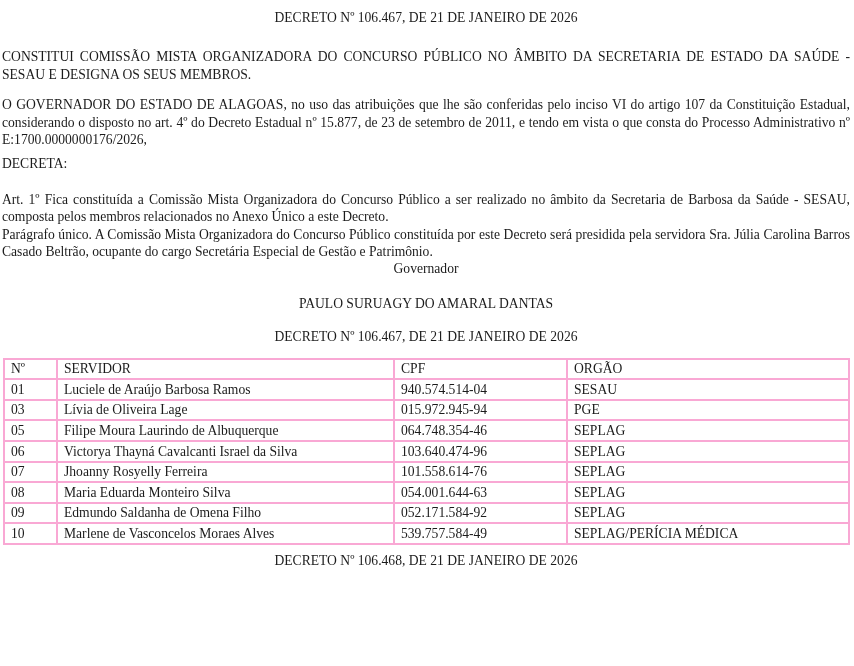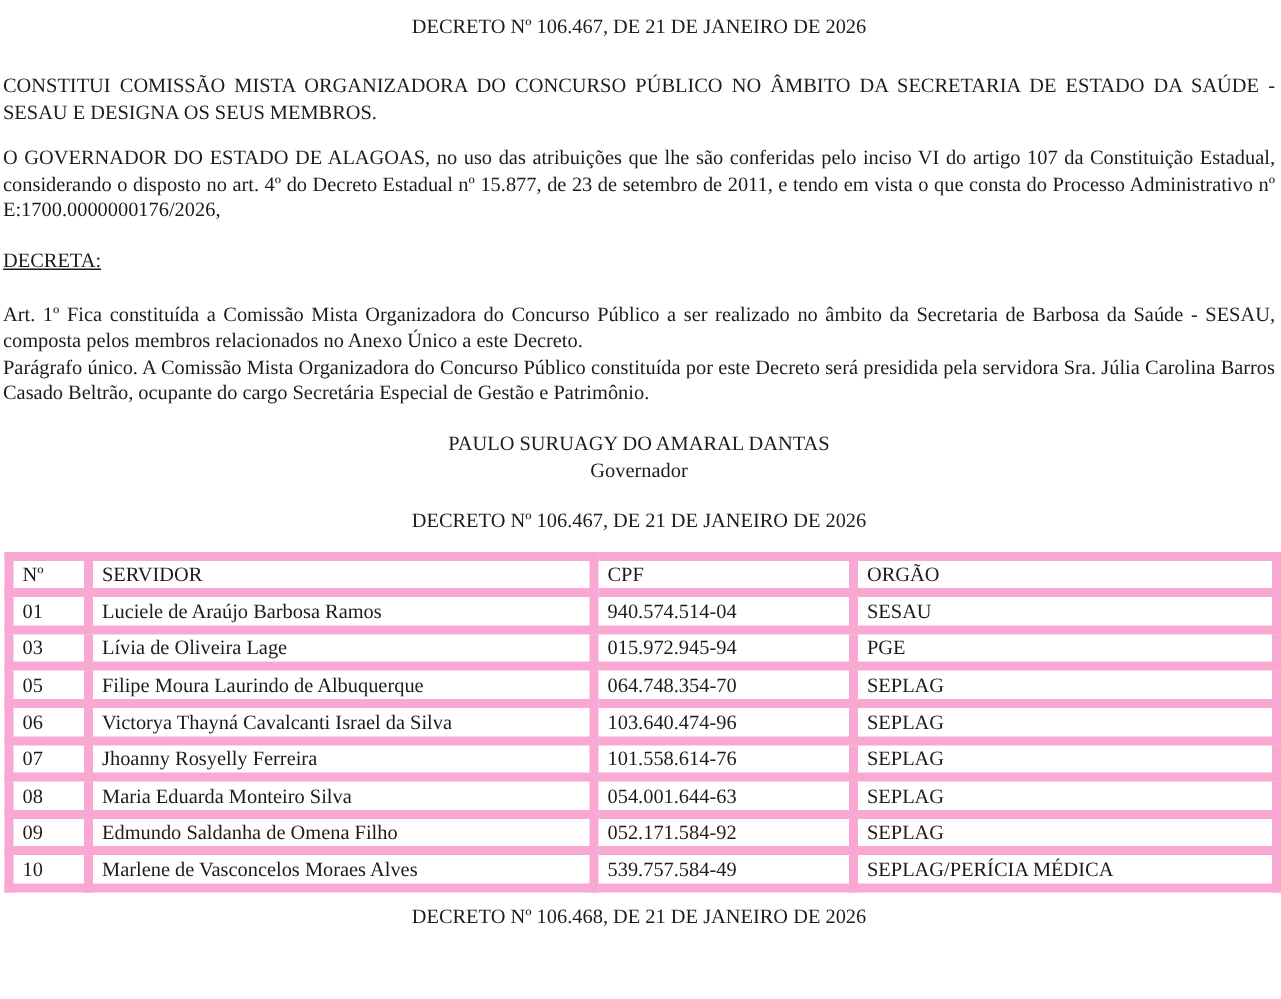--- a/index.html
+++ b/index.html
@@ -18,36 +18,36 @@
   }
   .doc {
     padding: 9px 4px 0 2px;
   }
   p { margin: 0; }
   .center { text-align: center; }
   .just { text-align: justify; }
   .title-top    { margin-top: 0; }
   .ementa       { margin-top: 22px; }
   .preamble     { margin-top: 13px; }
-  .decreta      { margin-top: 17px; text-decoration: underline; }
+  .decreta      { margin-top: 7px; }
   .articles     { margin-top: 18px; }
   .palace       { margin-top: 16px; }
   .sig-name     { margin-top: 17px; }
   .sig-role     { margin-top: 0; }
   .annex-title  { margin-top: 16px; }
   .next-title   { margin-top: 7px; }
   table.servers {
     border-collapse: collapse;
     table-layout: fixed;
     width: 845px;
     margin: 12px 0 0 1px;
   }
   table.servers th,
   table.servers td {
-    border: 6px solid #f9a8d4;
+    border: 2px solid #f9a8d4;
     padding: 0 4px 0 6px;
     height: 18.6px;
     font-weight: normal;
     text-align: left;
     vertical-align: middle;
     overflow: hidden;
     white-space: nowrap;
     font-size: 13.6px;
   }
 </style>
@@ -63,22 +63,22 @@
   <p class="just preamble">O GOVERNADOR DO ESTADO DE ALAGOAS, no uso das atribuições que lhe são conferidas pelo inciso VI do artigo 107 da Constituição Estadual, considerando o disposto no art. 4º do Decreto Estadual nº 15.877, de 23 de setembro de 2011, e tendo em vista o que consta do Processo Administrativo nº E:1700.0000000176/2026,</p>
 
   <p class="decreta">DECRETA:</p>
 
   <div class="articles">
     <p class="just">Art. 1º Fica constituída a Comissão Mista Organizadora do Concurso Público a ser realizado no âmbito da Secretaria de Barbosa da Saúde - SESAU, composta pelos membros relacionados no Anexo Único a este Decreto.</p>
     <p class="just">Parágrafo único. A Comissão Mista Organizadora do Concurso Público constituída por este Decreto será presidida pela servidora Sra. Júlia Carolina Barros Casado Beltrão, ocupante do cargo Secretária Especial de Gestão e Patrimônio.</p>
   </div>
 
 
+  <p class="center sig-role">Governador</p>
   <p class="center sig-name">PAULO SURUAGY DO AMARAL DANTAS</p>
-  <p class="center sig-role">Governador</p>
 
   <p class="center annex-title">DECRETO Nº 106.467, DE 21 DE JANEIRO DE 2026</p>
 
   <table class="servers">
     <colgroup>
       <col style="width:53px">
       <col style="width:337px">
       <col style="width:173px">
       <col style="width:282px">
     </colgroup>
@@ -99,21 +99,21 @@
       </tr>
       <tr>
         <td>03</td>
         <td>Lívia de Oliveira Lage</td>
         <td>015.972.945-94</td>
         <td>PGE</td>
       </tr>
       <tr>
         <td>05</td>
         <td>Filipe Moura Laurindo de Albuquerque</td>
-        <td>064.748.354-70</td>
+        <td>064.748.354-46</td>
         <td>SEPLAG</td>
       </tr>
       <tr>
         <td>06</td>
         <td>Victorya Thayná Cavalcanti Israel da Silva</td>
         <td>103.640.474-96</td>
         <td>SEPLAG</td>
       </tr>
       <tr>
         <td>07</td>

